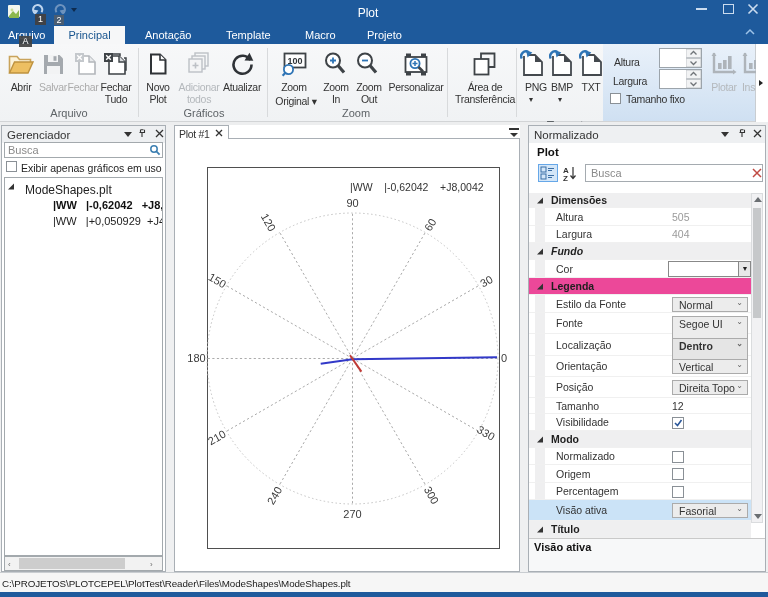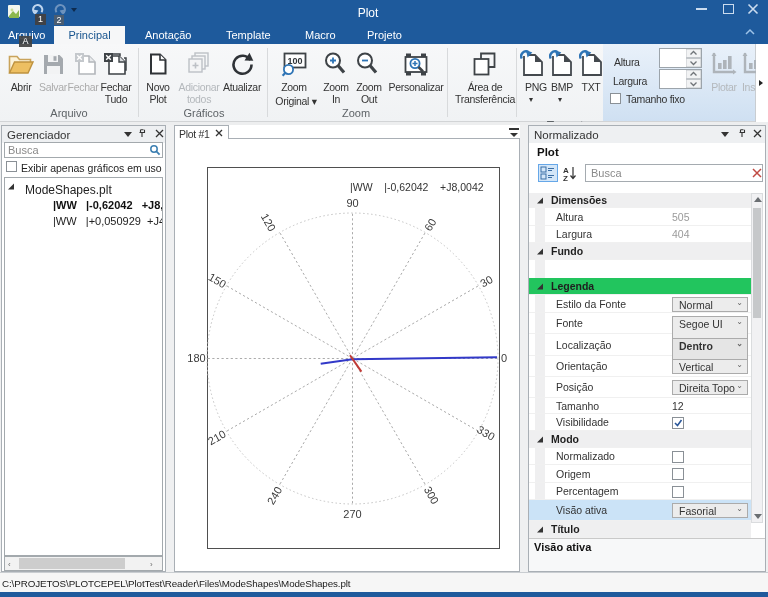--- a/index.html
+++ b/index.html
@@ -366,27 +366,34 @@
       <div class="abs" style="left:22px;top:1px;font-weight:bold;color:#1F1F1F;">Dimensões</div>
     </div>
     <div class="abs" style="left:0;top:15px;width:222px;height:18px;border-bottom:1px solid #F0F0F0;box-sizing:border-box;">
       <div class="abs" style="left:27px;top:2.5px;">Altura</div>
       <div class="abs" style="left:143px;top:2.5px;color:#9A9A9A;">505</div>
     </div>
     <div class="abs" style="left:0;top:33px;width:222px;height:17px;border-bottom:1px solid #F0F0F0;box-sizing:border-box;">
       <div class="abs" style="left:27px;top:2px;">Largura</div>
       <div class="abs" style="left:143px;top:2px;color:#9A9A9A;">404</div>
     </div>
-    <div class="abs" style="left:0;top:50px;width:222px;height:17px;background:#EFEFF0;border-bottom:1px solid #F0F0F0;box-sizing:border-box;">
+    <div class="abs" style="left:0;top:50px;width:222px;height:17px;background:#EFEFF0;border-bottom:1px solid #F0F0F0;box-sizing:border-box;font-style:italic;">
       <svg class="abs" style="left:7px;top:4px" width="9" height="9">
         <path d="M7 1.5 L7 7.5 L1 7.5 Z" fill="#333"></path>
       </svg>
       <div class="abs" style="left:22px;top:2px;font-weight:bold;color:#1F1F1F;">Fundo</div>
     </div>
-    <div class="abs" style="left:0;top:85px;width:222px;height:17px;background:#22c55e;border-bottom:1px solid #F0F0F0;box-sizing:border-box;">
+    <div class="abs" style="left:0;top:67px;width:222px;height:18px;border-bottom:1px solid #F0F0F0;box-sizing:border-box;">
+      <div class="abs" style="left:27px;top:2.5px;">Cor</div>
+      <div class="abs" style="left:139px;top:1px;width:71px;height:16px;background:#FFF;border:1px solid #888;box-sizing:border-box;"></div>
+      <div class="abs" style="left:209px;top:1px;width:13px;height:16px;background:#E8E8E8;border:1px solid #888;box-sizing:border-box;">
+        <span style="position:absolute;left:2.5px;top:3px;font-size:7px;color:#222;">▼</span>
+      </div>
+    </div>
+    <div class="abs" style="left:0;top:85px;width:222px;height:17px;background:#ec4899;border-bottom:1px solid #F0F0F0;box-sizing:border-box;">
       <svg class="abs" style="left:7px;top:4px" width="9" height="9">
         <path d="M7 1.5 L7 7.5 L1 7.5 Z" fill="#333"></path>
       </svg>
       <div class="abs" style="left:22px;top:2px;font-weight:bold;color:#1F1F1F;">Legenda</div>
     </div>
     <div class="abs" style="left:0;top:102px;width:222px;height:18px;border-bottom:1px solid #F0F0F0;box-sizing:border-box;">
       <div class="abs" style="left:27px;top:2.5px;">Estilo da Fonte</div>
       <div class="abs" style="left:143px;top:1.5px;width:76px;height:15px;background:#ECECEC;border:1px solid #ABABAB;box-sizing:border-box;">
         <span style="position:absolute;left:6px;top:1px;color:#333;">Normal</span>
         <span style="position:absolute;right:4px;top:0px;color:#666;font-size:8px;">⌄</span>

